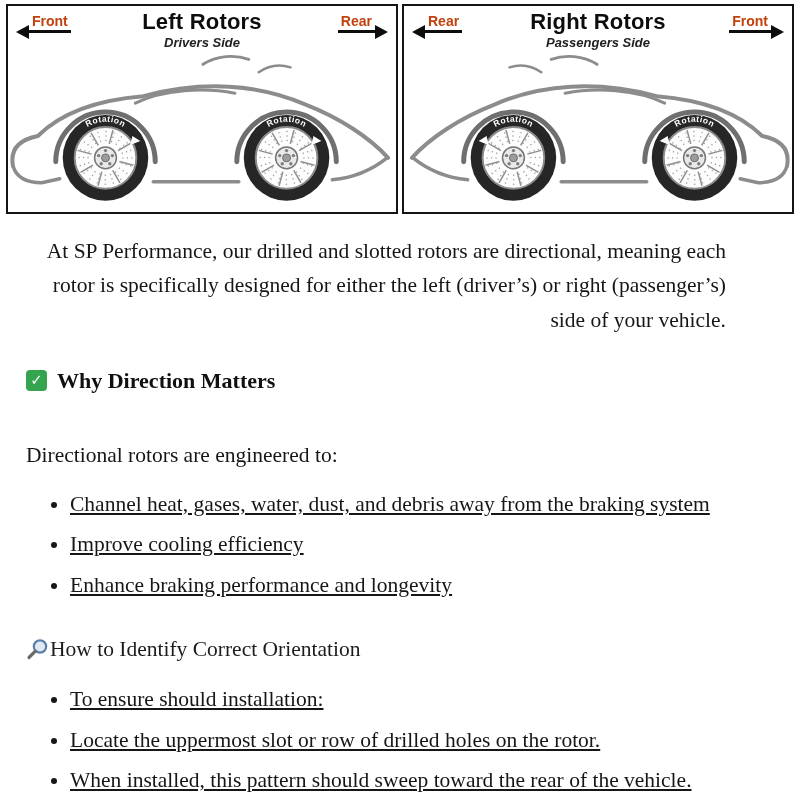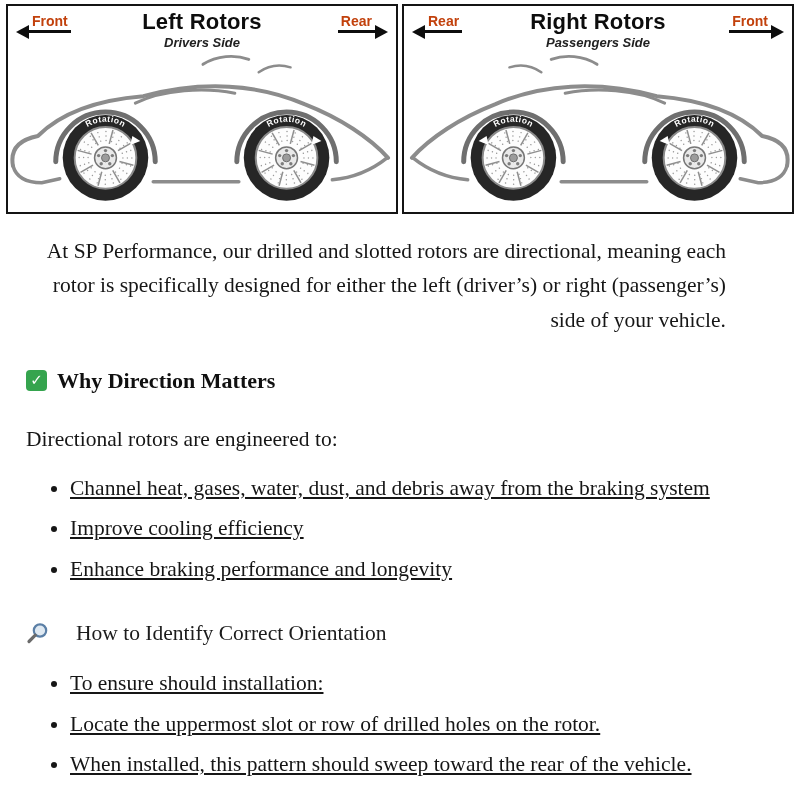--- a/index.html
+++ b/index.html
@@ -20,24 +20,24 @@
   .tri.left  { border-right: 13px solid #0d0d0d; }
   .tri.right { border-left: 13px solid #0d0d0d; }
   .car-svg { display: block; width: 100%; height: 160px; }
 
   
   .content { padding: 14px 26px 0; font-size: 21.5px; line-height: 1.6; }
   .intro { margin: 6px 0 0; max-width: 700px; text-align: right; }
   .heading-why { margin: 26px 0 0; font-size: 22px; font-weight: bold; display: flex; align-items: center; gap: 10px; color: #101010; }
   .check-icon { width: 21px; height: 21px; background: #35a44e; border-radius: 4px; flex: 0 0 auto; text-align: center; }
   .check-icon::after { content: "\2713"; color: #fff; font-family: "DejaVu Sans", sans-serif; font-weight: bold; font-size: 15px; line-height: 21px; display: block; }
-  .lead { margin: 24px 0 0; }
+  .lead { margin: 40px 0 0; }
   ul { margin: 14px 0 0; padding-left: 44px; list-style: disc; }
   li { margin: 6px 0; max-width: 648px; text-decoration: underline; }
-  .heading-identify { margin: 30px 0 0; font-size: 21.5px; font-weight: normal; display: flex; align-items: center; gap: 26px; color: #1c1c1c; }
+  .heading-identify { margin: 30px 0 0; font-size: 21.5px; font-weight: normal; display: flex; align-items: center; gap: 0; color: #1c1c1c; }
   .magnifier-icon { flex: 0 0 auto; display: inline-block; }
   ul.identify-list { margin: 16px 0 0; }
 </style>
 </head>
 <body>
 
 <svg width="0" height="0" style="position:absolute" aria-hidden="true">
   <defs>
     <g id="arch">
       <circle r="43" fill="#262626"></circle>

